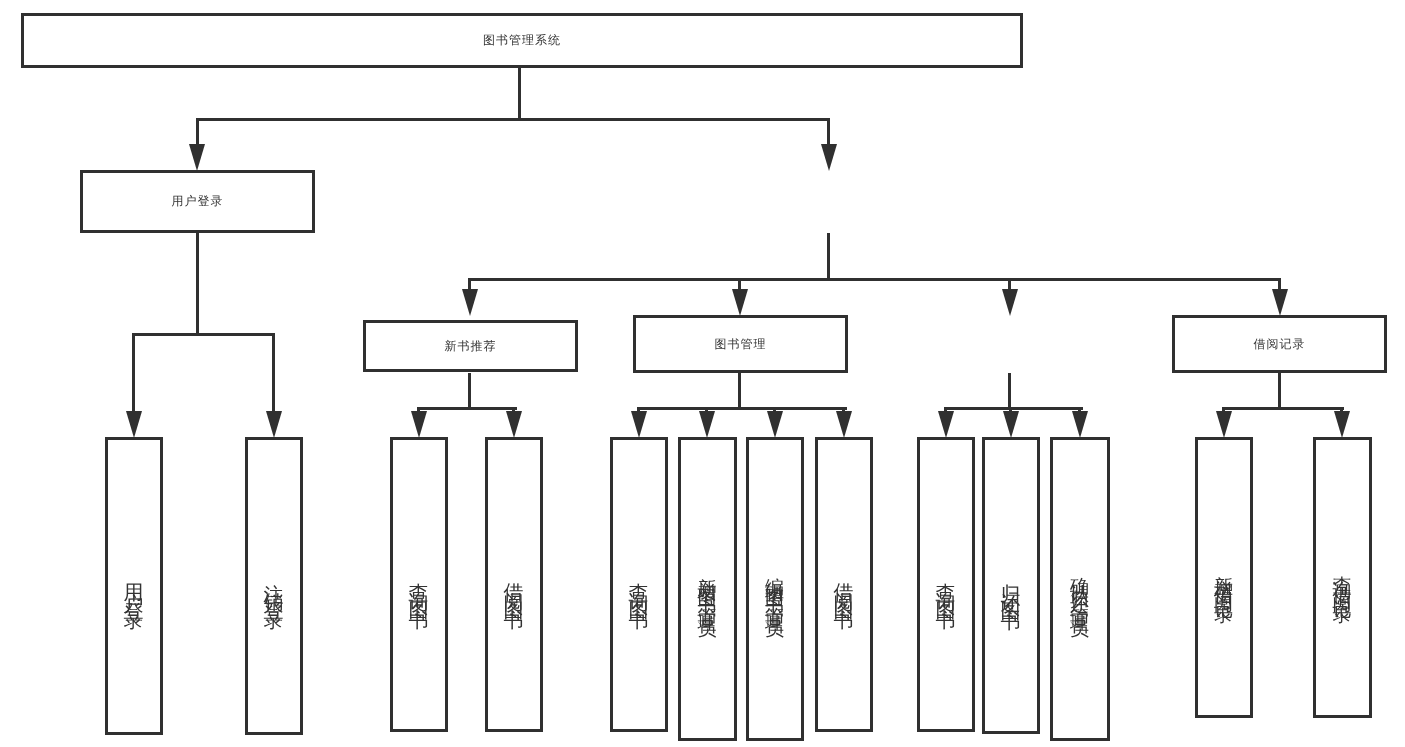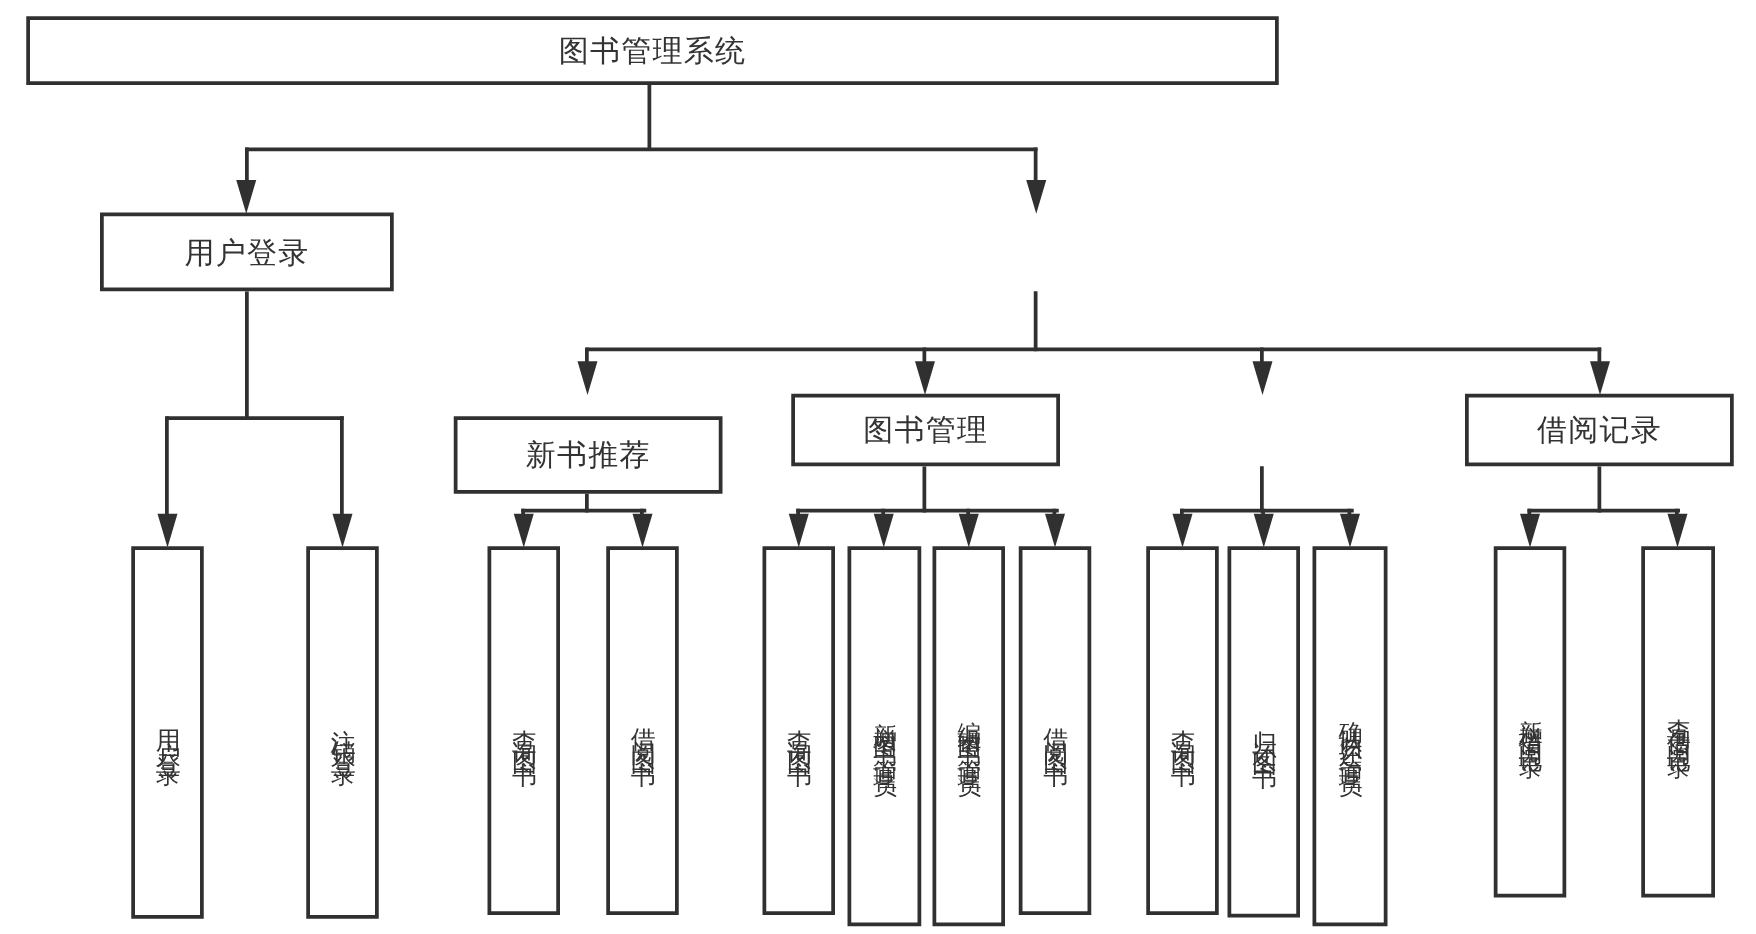--- a/index.html
+++ b/index.html
@@ -20,21 +20,21 @@
     background:#ffffff;
     border:3px solid var(--line);
     box-sizing:border-box;
     display:flex;
     align-items:center;
     justify-content:center;
     color:var(--text);
     z-index:2;
   }
   .box.h span{
-    font-size:24px;
+    font-size:12px;
     letter-spacing:1px;
     white-space:nowrap;
   }
   .box.v span{
     writing-mode:vertical-rl;
     text-orientation:mixed;
     font-size:20px;
     letter-spacing:9px;
     line-height:1;
   }
@@ -103,21 +103,21 @@
   <div class="hline" style="left:469px;top:278px;width:812px"></div>
   <div class="vline" style="left:468px;top:278px;height:14px"></div>
   <div class="arrow" style="left:462px;top:289px"></div>
   <div class="vline" style="left:738px;top:278px;height:14px"></div>
   <div class="arrow" style="left:732px;top:289px"></div>
   <div class="vline" style="left:1008px;top:278px;height:14px"></div>
   <div class="arrow" style="left:1002px;top:289px"></div>
   <div class="vline" style="left:1278px;top:278px;height:14px"></div>
   <div class="arrow" style="left:1272px;top:289px"></div>
 
-  <div class="box h" style="left:363px;top:333px;width:215px;height:62px">
+  <div class="box h" style="left:363px;top:320px;width:215px;height:52px">
     <span>新书推荐</span>
   </div>
   <div class="box h" style="left:633px;top:315px;width:215px;height:58px">
     <span>图书管理</span>
   </div>
   <div class="box h" style="left:1172px;top:315px;width:215px;height:58px">
     <span>借阅记录</span>
   </div>
 
   <div class="vline" style="left:468px;top:373px;height:37px"></div>

